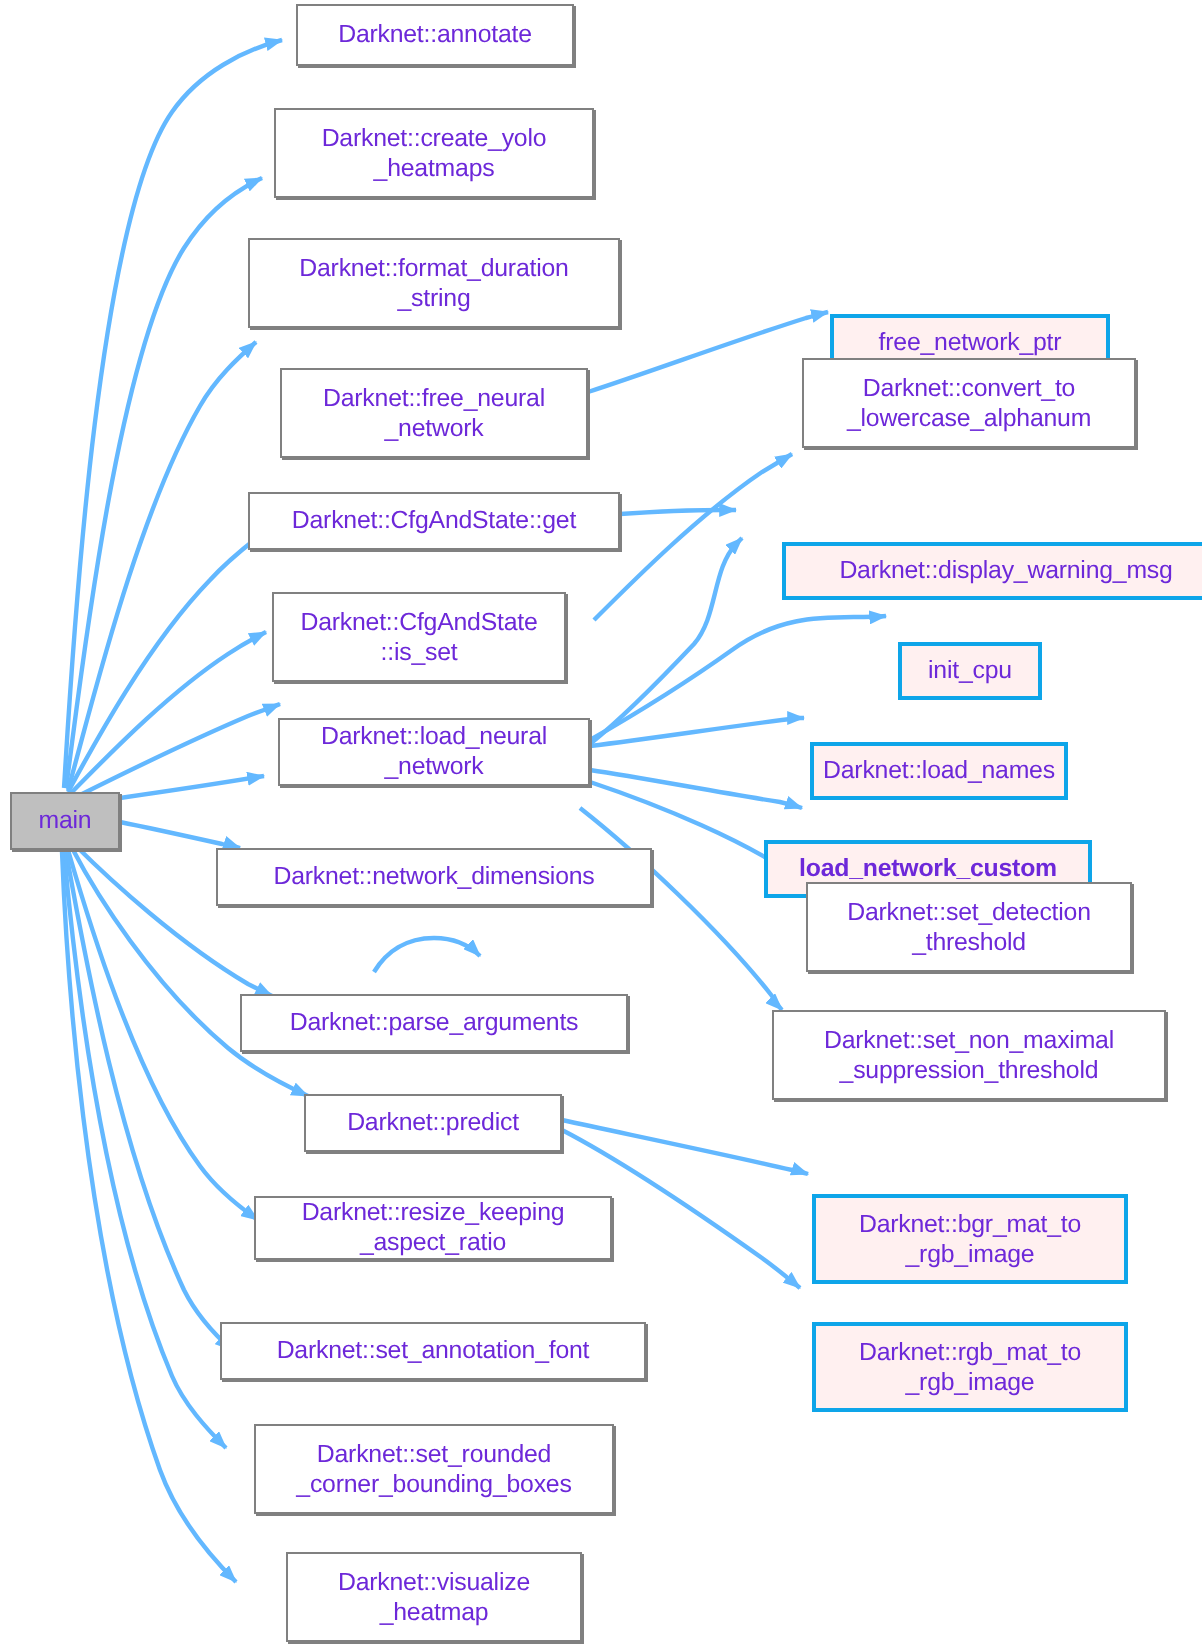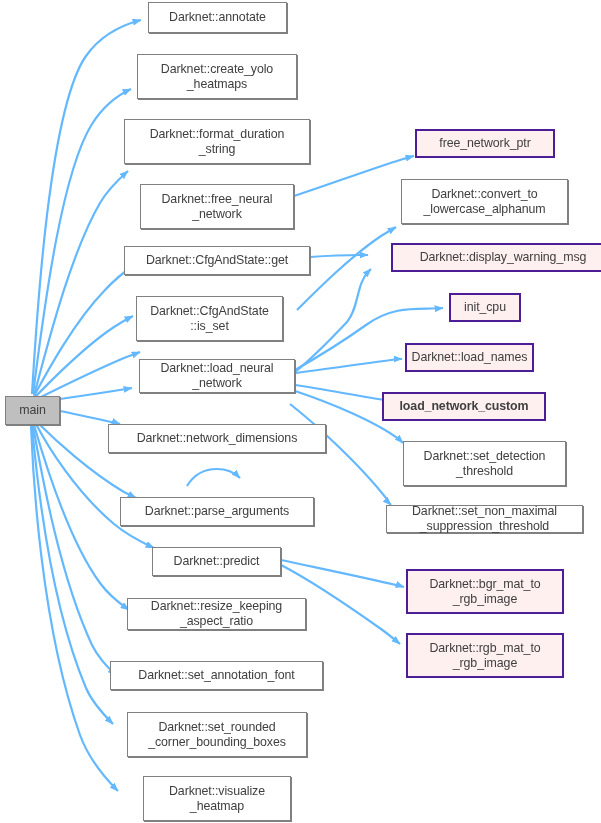--- a/index.html
+++ b/index.html
@@ -24,37 +24,38 @@
   }
   .node {
     position: absolute;
     box-sizing: border-box;
     display: flex;
     align-items: center;
     justify-content: center;
     text-align: center;
     font-size: 12.4px;
     line-height: 15px;
-    color: #404040;
+    color: #6d28d9;
     white-space: pre;
     letter-spacing: -0.1px;
   }
   .node.plain {
     background: #ffffff;
     border: 1px solid #808080;
     box-shadow: 1px 1px 0 0 #808080;
   }
   .node.root {
     background: #bfbfbf;
     border: 1px solid #808080;
     box-shadow: 1px 1px 0 0 #808080;
   }
   .node.highlight {
     background: #fff0f0;
-    border: 2px solid #4c1d95;
+    border: 2px solid #0ea5e9;
+    margin-top: 28px;
   }
   .node-label {
     display: block;
     padding: 0 3px;
   }
 </style>
 </head>
 <body>
 
 <div id="graph-root">
@@ -119,20 +120,20 @@
 _heatmap</span></div>
       <div class="node highlight" style="left: 415px; top: 129px; width: 140px; height: 29px;"><span class="node-label">free_network_ptr</span></div>
       <div class="node plain" style="left: 401px; top: 179px; width: 167px; height: 45px;"><span class="node-label">Darknet::convert_to
 _lowercase_alphanum</span></div>
       <div class="node highlight" style="left: 391px; top: 243px; width: 224px; height: 29px;"><span class="node-label">Darknet::display_warning_msg</span></div>
       <div class="node highlight" style="left: 449px; top: 293px; width: 72px; height: 29px; text-align: right;"><span class="node-label">init_cpu</span></div>
       <div class="node highlight" style="left: 405px; top: 343px; width: 129px; height: 29px;"><span class="node-label">Darknet::load_names</span></div>
       <div class="node highlight" style="left: 382px; top: 392px; width: 164px; height: 29px; font-weight: bold;"><span class="node-label">load_network_custom</span></div>
       <div class="node plain" style="left: 403px; top: 441px; width: 163px; height: 45px;"><span class="node-label">Darknet::set_detection
 _threshold</span></div>
-      <div class="node plain" style="left: 386px; top: 505px; width: 197px; height: 28px;"><span class="node-label">Darknet::set_non_maximal
+      <div class="node plain" style="left: 386px; top: 505px; width: 197px; height: 45px;"><span class="node-label">Darknet::set_non_maximal
 _suppression_threshold</span></div>
       <div class="node highlight" style="left: 406px; top: 569px; width: 158px; height: 45px;"><span class="node-label">Darknet::bgr_mat_to
 _rgb_image</span></div>
       <div class="node highlight" style="left: 406px; top: 633px; width: 158px; height: 45px;"><span class="node-label">Darknet::rgb_mat_to
 _rgb_image</span></div>
     </div>
 </div>
 
 </body></html>

